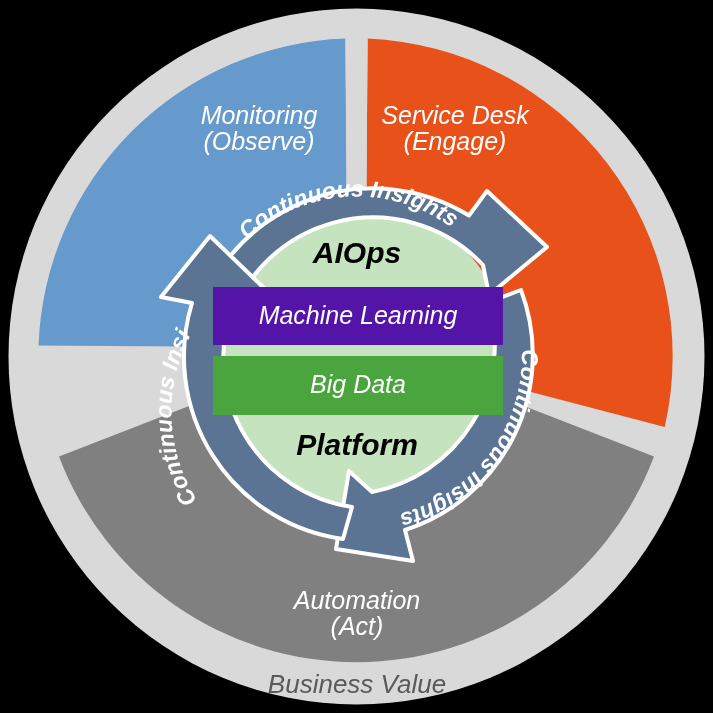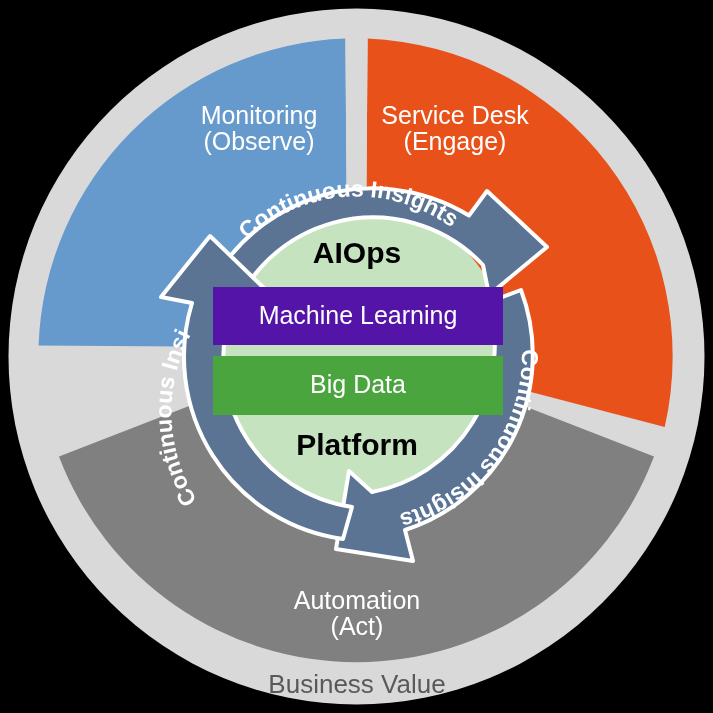--- a/index.html
+++ b/index.html
@@ -10,20 +10,21 @@
   body {
     width: 713px;
     height: 713px;
     overflow: hidden;
     font-family: "Liberation Sans", sans-serif;
   }
   #diagram-root {
     position: relative;
     width: 713px;
     height: 596px;
+    font-style: italic;
   }
   svg.diagram {
     display: block;
     width: 713px;
     height: 713px;
   }
   .seg-label {
     font-family: "Liberation Sans", sans-serif;
     font-size: 25px;
     fill: #ffffff;

